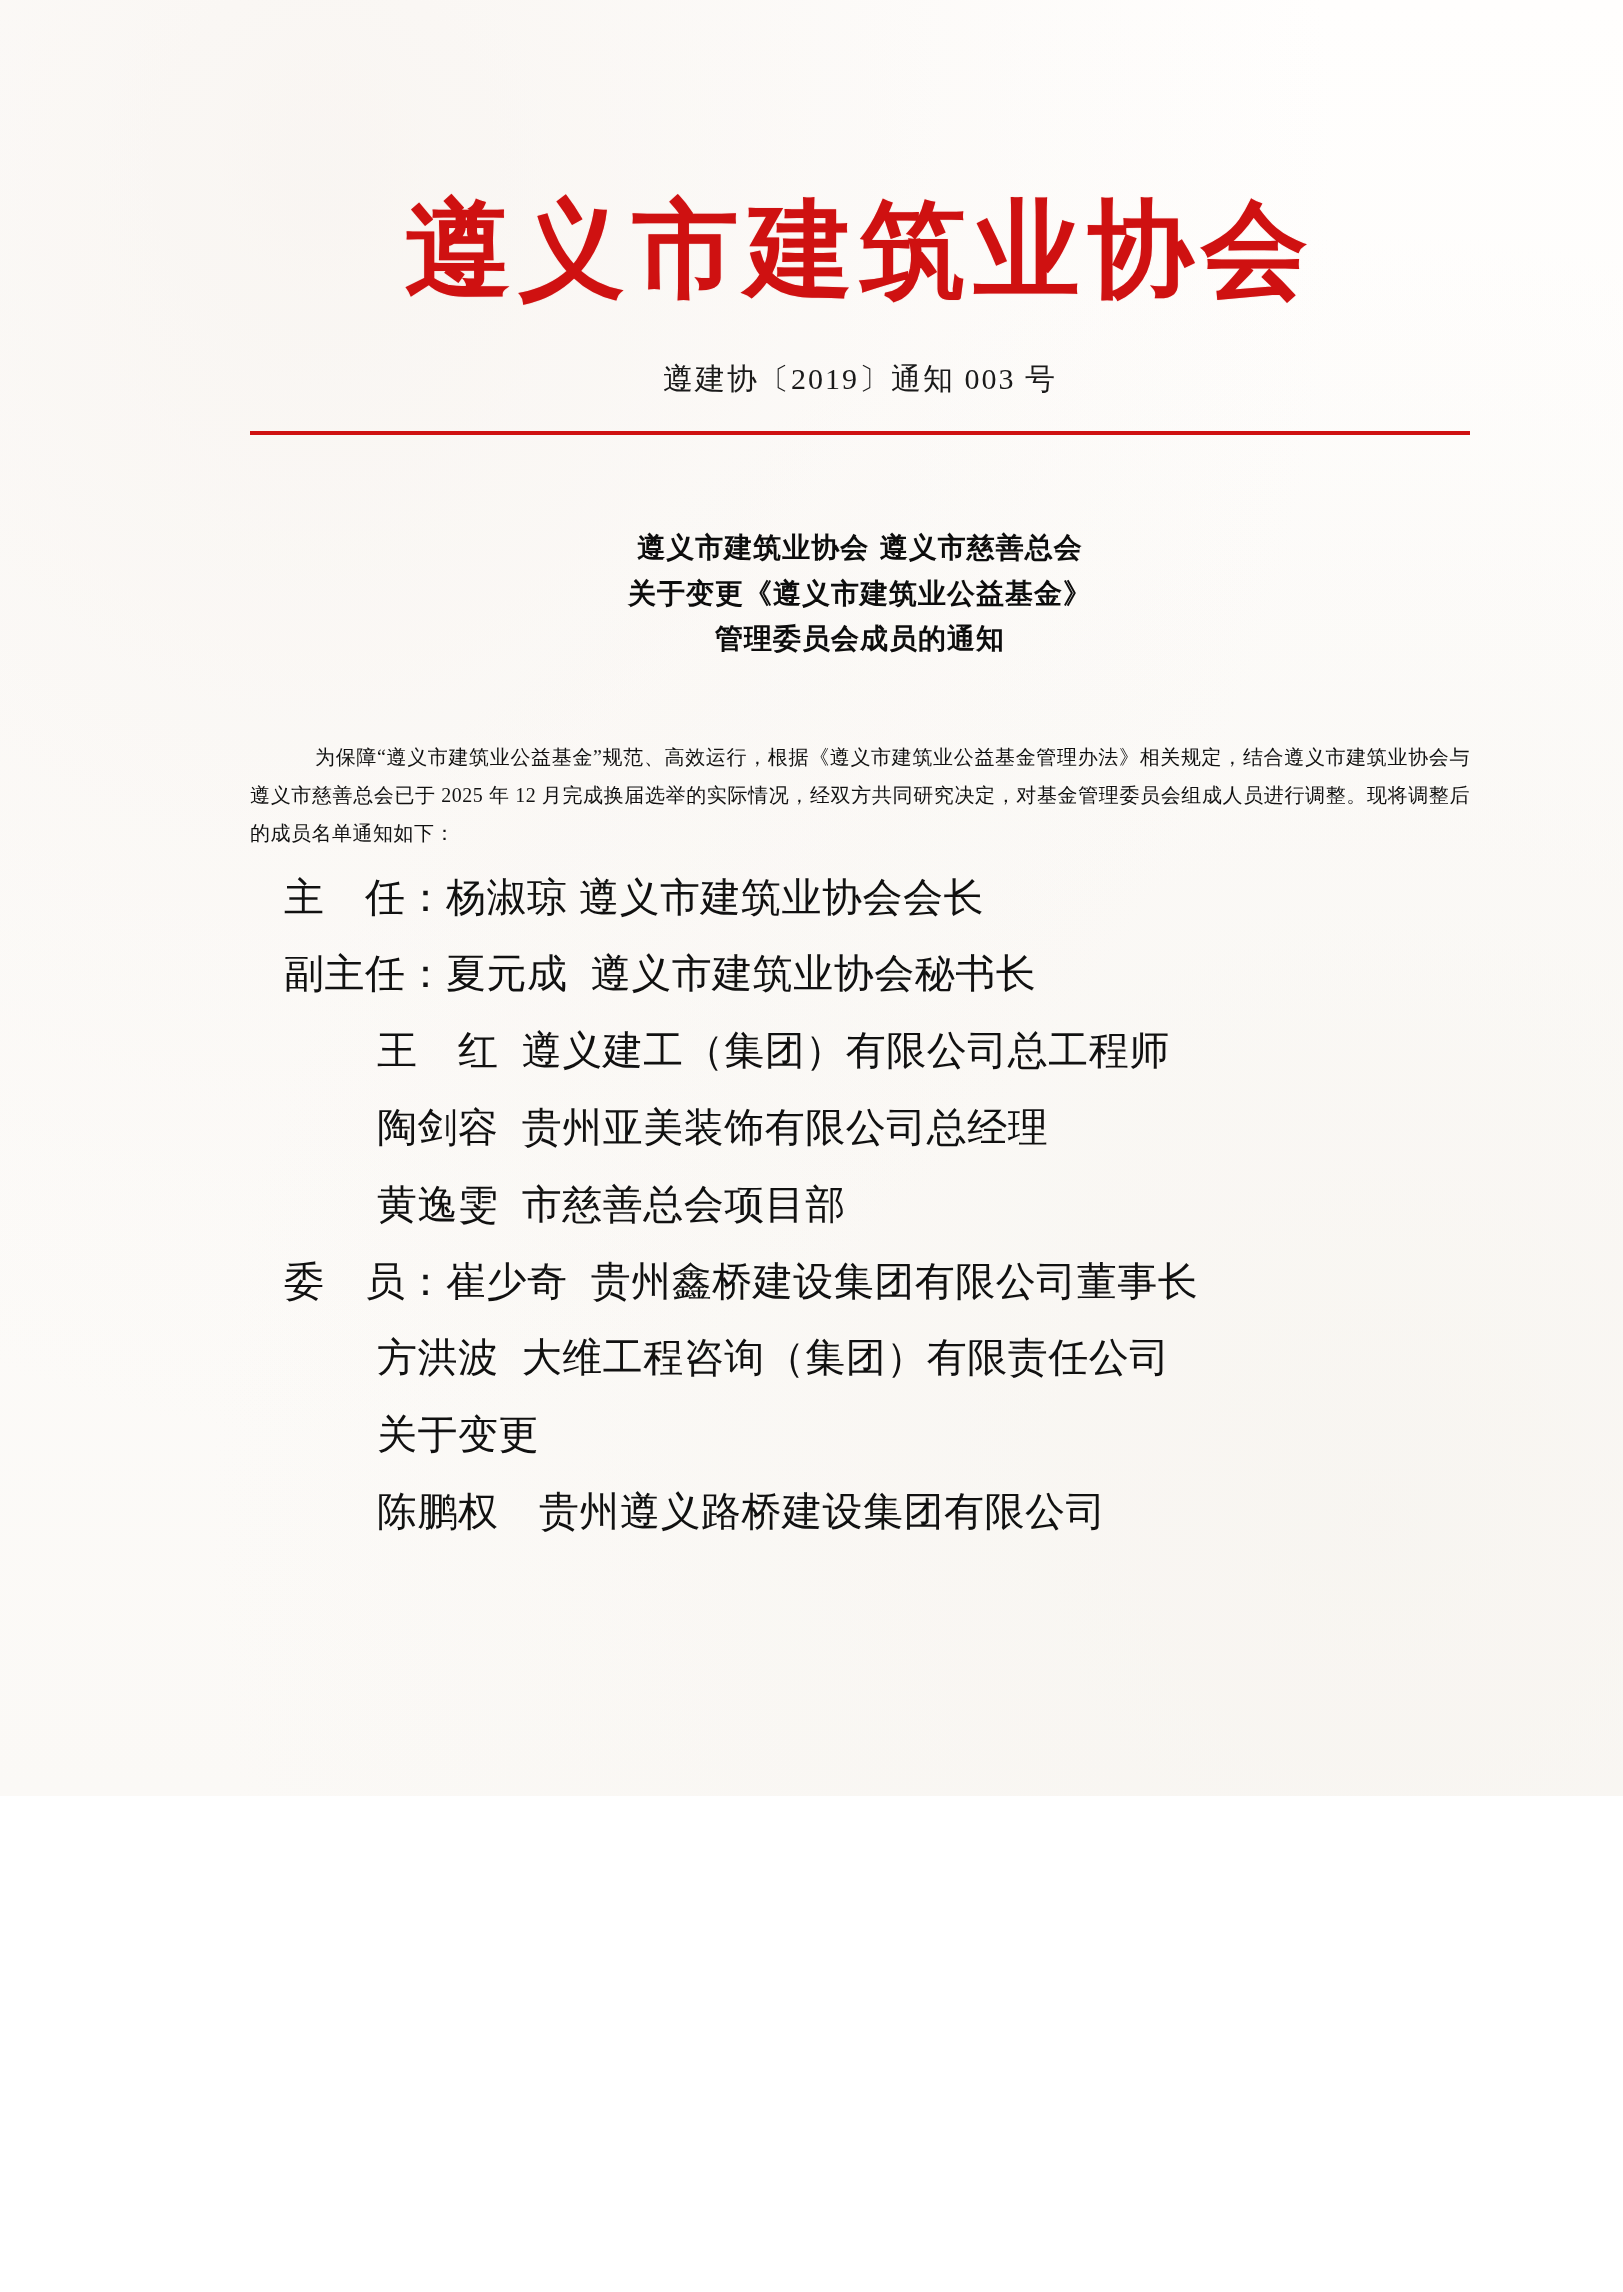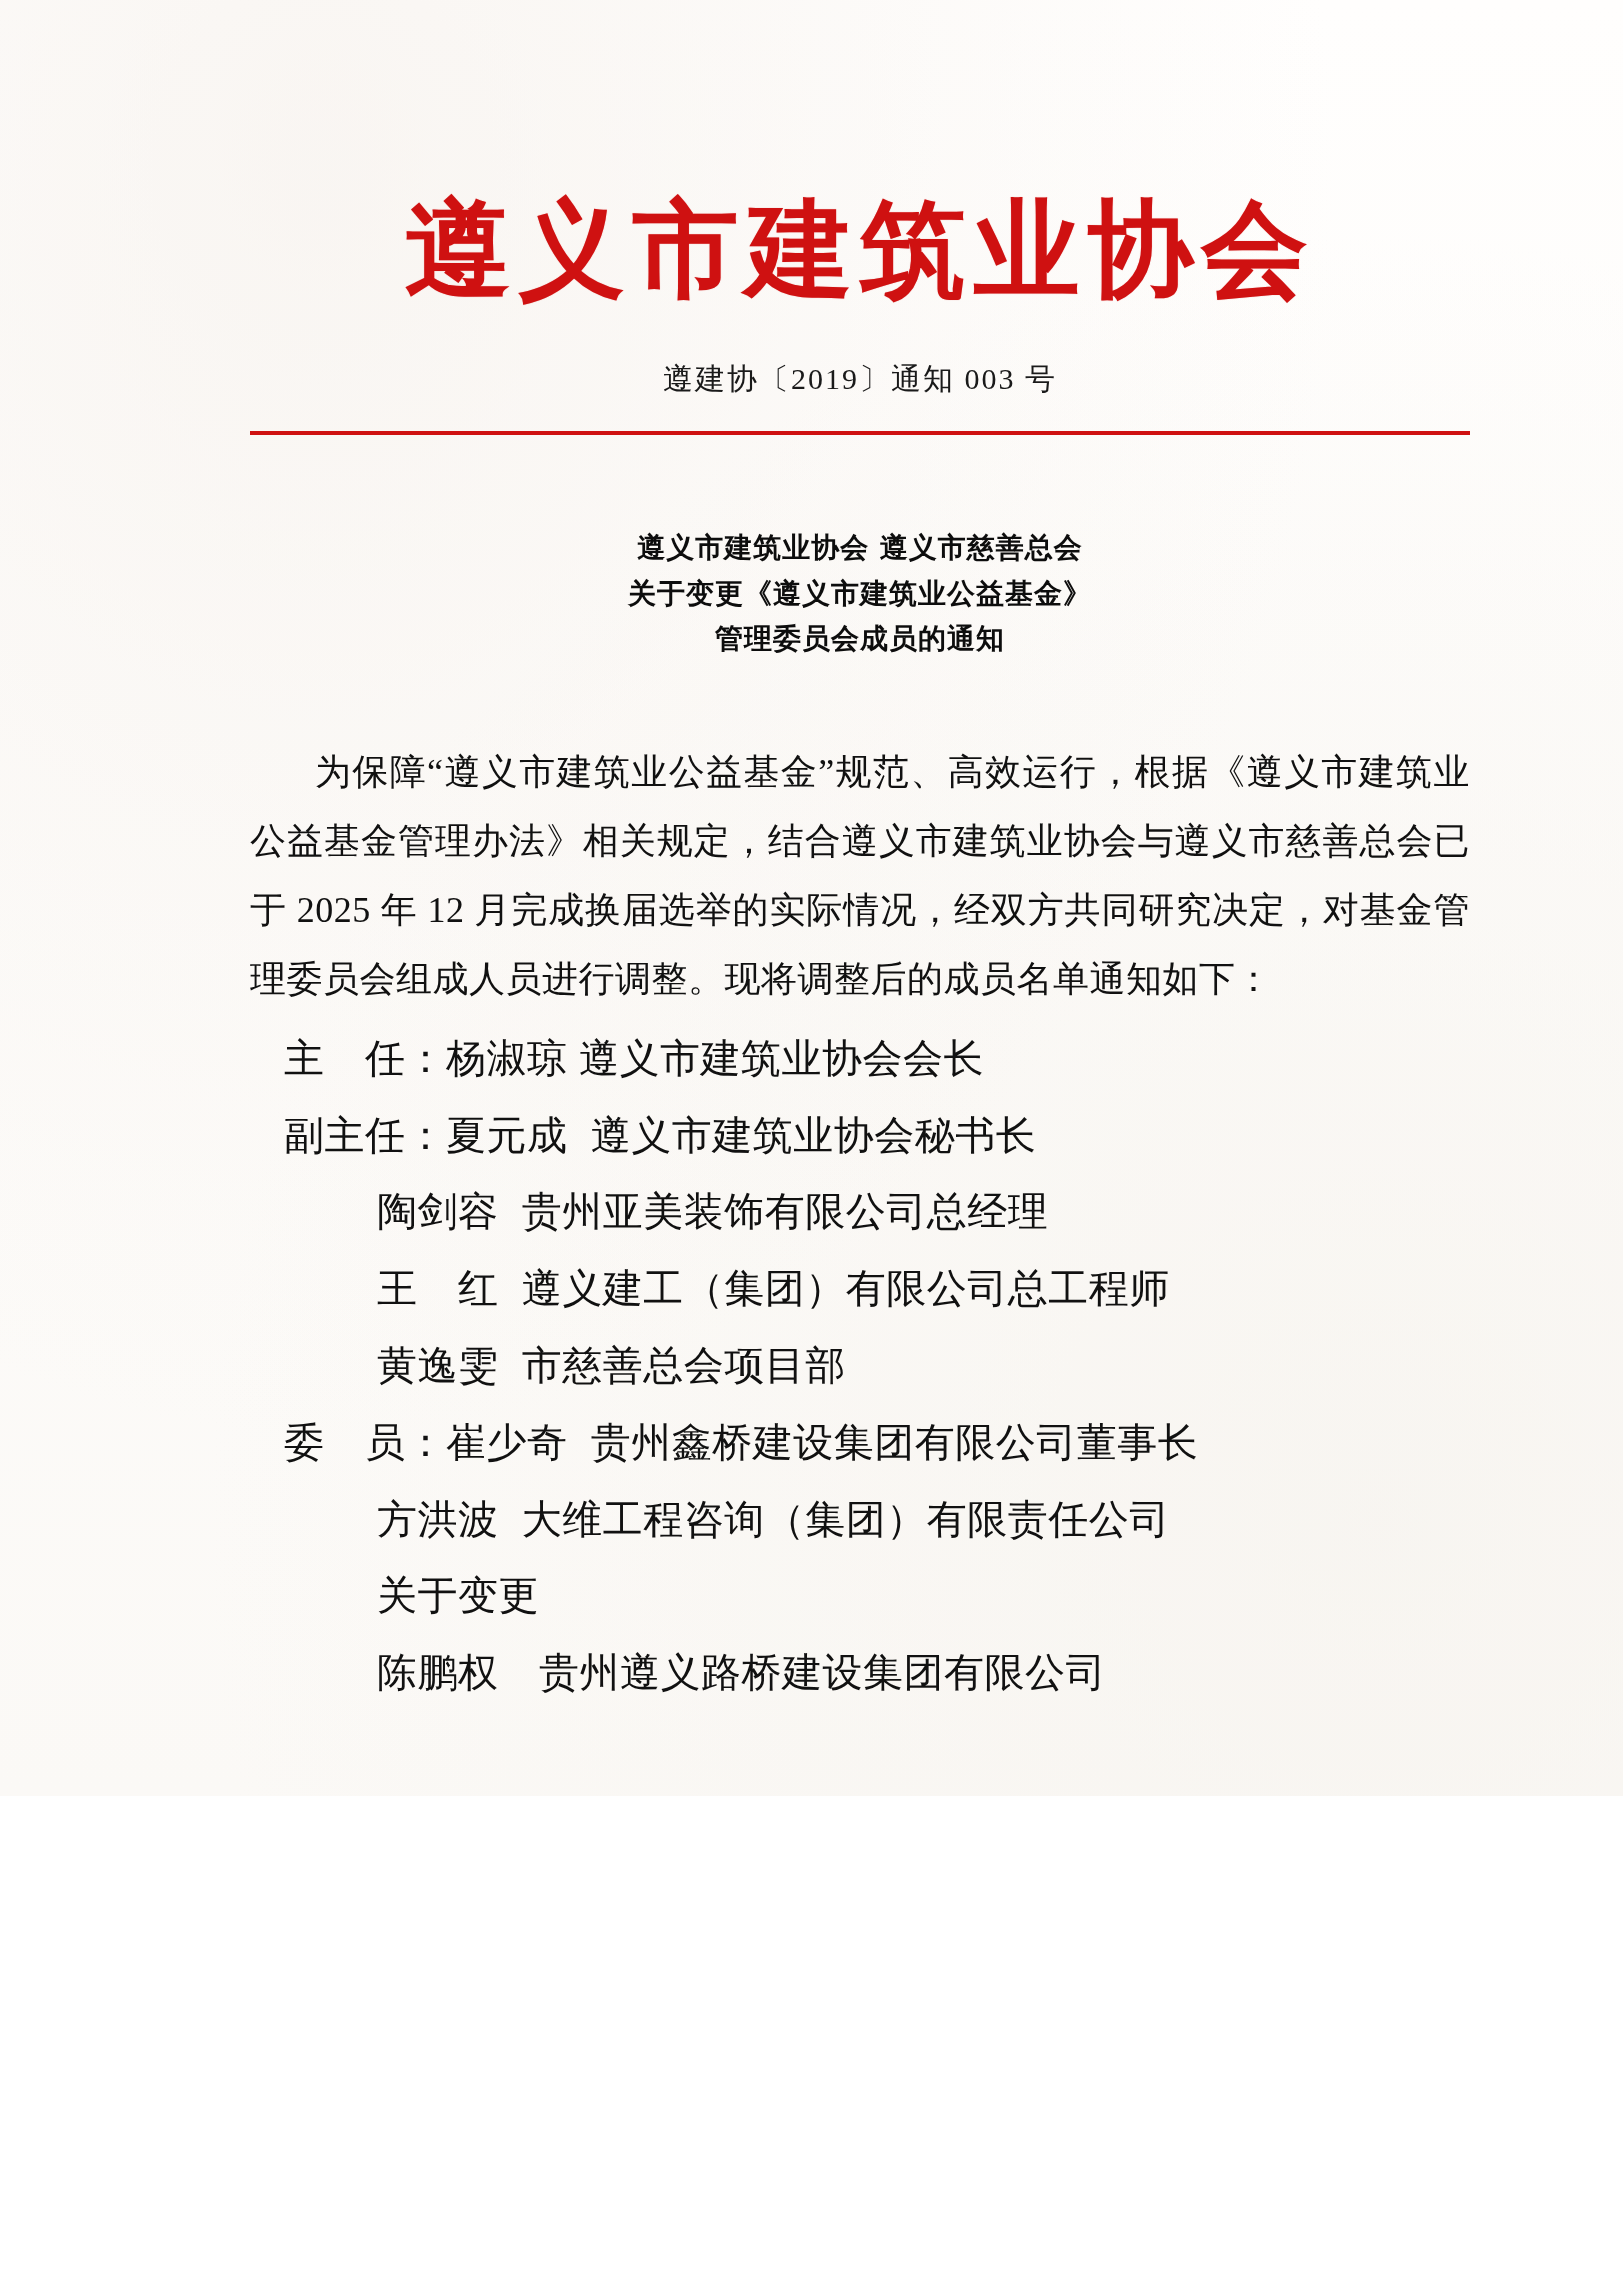--- a/index.html
+++ b/index.html
@@ -63,21 +63,21 @@
     text-align: center;
     font-size: 28px;
     font-weight: bold;
     line-height: 1.62;
     color: #0d0d0d;
     letter-spacing: 1px;
     font-family: "DejaVu Serif", "Liberation Serif", serif;
   }
   .body-text {
     margin-top: 76px;
-    font-size: 36px;
+    font-size: 20px;
     line-height: 1.92;
     color: #111111;
     letter-spacing: 0.5px;
     text-align: justify;
     font-family: "Liberation Serif", "DejaVu Serif", serif;
   }
   .body-text p {
     margin: 0;
     text-indent: 65px;
   }
@@ -116,22 +116,22 @@
       <div>管理委员会成员的通知</div>
     </div>
 
     <div class="body-text">
       <p>为保障“遵义市建筑业公益基金”规范、高效运行，根据《遵义市建筑业公益基金管理办法》相关规定，结合遵义市建筑业协会与遵义市慈善总会已于 2025 年 12 月完成换届选举的实际情况，经双方共同研究决定，对基金管理委员会组成人员进行调整。现将调整后的成员名单通知如下：</p>
     </div>
 
     <div class="roster">
       <span class="roster-line indent-1">主　任：杨淑琼 遵义市建筑业协会会长</span>
       <span class="roster-line indent-1">副主任：夏元成  遵义市建筑业协会秘书长</span>
+      <span class="roster-line indent-2">王　红  遵义建工（集团）有限公司总工程师</span>
       <span class="roster-line indent-2">陶剑容  贵州亚美装饰有限公司总经理</span>
-      <span class="roster-line indent-2">王　红  遵义建工（集团）有限公司总工程师</span>
       <span class="roster-line indent-2">黄逸雯  市慈善总会项目部</span>
       <span class="roster-line indent-1">委　员：崔少奇  贵州鑫桥建设集团有限公司董事长</span>
       <span class="roster-line indent-2">方洪波  大维工程咨询（集团）有限责任公司</span>
       <span class="roster-line indent-2">关于变更</span>
       <span class="roster-line indent-2">陈鹏权　贵州遵义路桥建设集团有限公司</span>
     </div>
 
   </div>
 </div>
 

